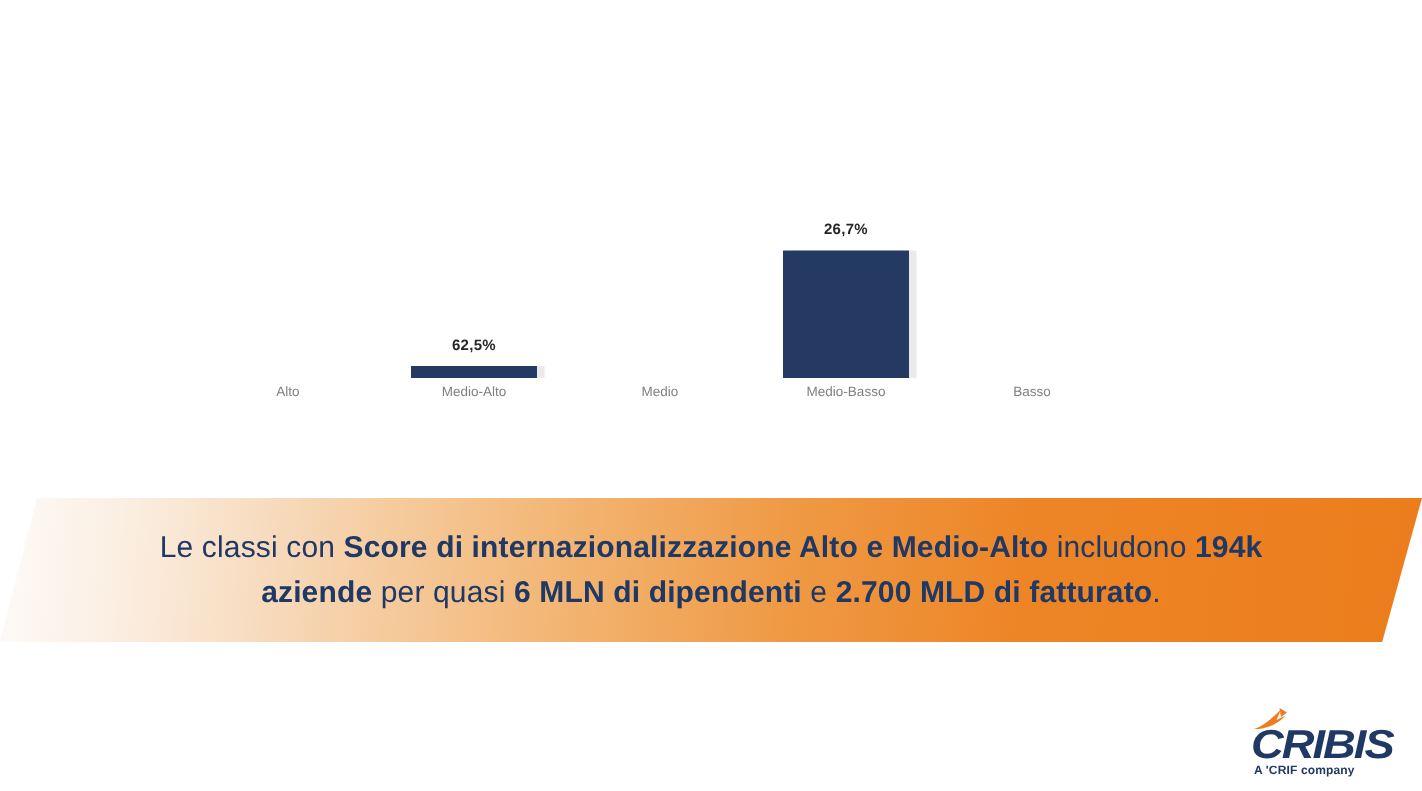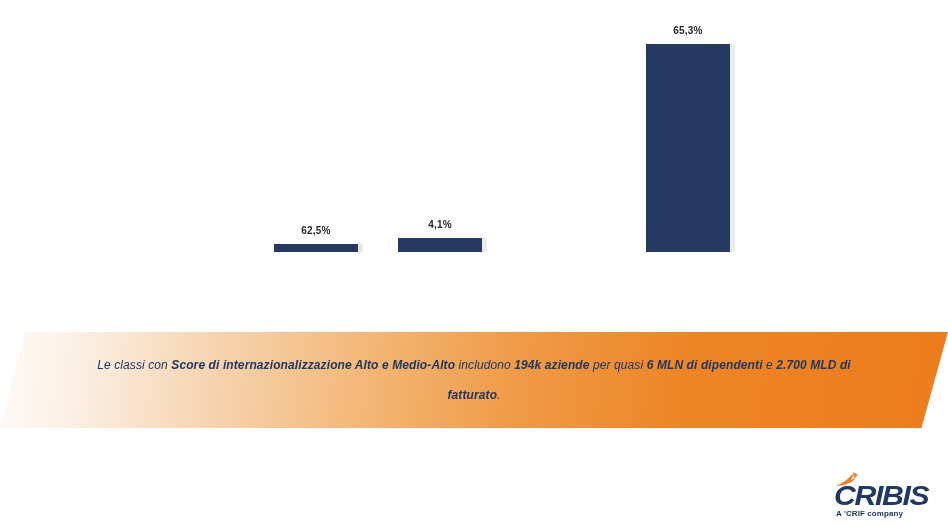--- a/index.html
+++ b/index.html
@@ -106,25 +106,24 @@
     -webkit-clip-path: polygon(2.6% 0%, 100% 0%, 97.2% 100%, 0% 100%);
     clip-path: polygon(2.6% 0%, 100% 0%, 97.2% 100%, 0% 100%);
     display: flex;
     align-items: center;
     justify-content: center;
   }
 
   #banner-text {
     width: 800px;
     text-align: center;
-    font-size: 12px;
+    font-size: 20px;
     line-height: 30px;
     color: #1f3864;
     letter-spacing: .1px;
-    font-style: italic;
   }
 
   #banner-text b {
     font-weight: bold;
   }
 
   
   #logo {
     position: absolute;
     right: 2px;
@@ -171,35 +170,37 @@
 
   <div id="plot">
 
 
     <div class="bar-slot" style="left:124px;">
       <div class="bar-value" style="bottom:16px;">62,5%</div>
       <div class="bar-shadow" style="height:8px;"></div>
       <div class="bar" style="height:8px;"></div>
     </div>
 
-    <div class="bar-slot" style="left:248px;">
-      <div class="bar-value" style="bottom:22px;">4,1%</div>
-      <div class="bar-shadow" style="height:14px;"></div>
-      <div class="bar" style="height:14px;"></div>
+
+    <div class="bar-slot" style="left:372px;">
+      <div class="bar-value" style="bottom:93px;">26,7%</div>
+      <div class="bar-shadow" style="height:85px;"></div>
+      <div class="bar" style="height:85px;"></div>
     </div>
 
 
-    <div class="bar-slot" style="left:496px;">
-      <div class="bar-value" style="bottom:216px;">65,3%</div>
-      <div class="bar-shadow" style="height:208px;"></div>
-      <div class="bar" style="height:208px;"></div>
-    </div>
-
   </div>
 
+  <div id="cat-axis">
+    <div class="cat-label" style="left:0px;">Alto</div>
+    <div class="cat-label" style="left:124px;">Medio-Alto</div>
+    <div class="cat-label" style="left:248px;">Medio</div>
+    <div class="cat-label" style="left:372px;">Medio-Basso</div>
+    <div class="cat-label" style="left:496px;">Basso</div>
+  </div>
 
 </div>
 
 <div id="banner">
   <div id="banner-text"><span>Le classi con </span><b>Score di internazionalizzazione Alto e Medio-Alto</b><span> includono </span><b>194k aziende</b><span> per quasi </span><b>6 MLN di dipendenti</b><span> e </span><b>2.700 MLD di fatturato</b><span>.</span></div>
 </div>
 
 <div id="logo">
   <svg id="logo-swoosh" width="30" height="18" viewBox="0 0 30 18">
     <path d="M2 15 C 8 13, 14 8, 20 2 L 17 9 L 23 6 C 18 12, 10 15, 2 15 Z" fill="#ED7D1F"></path>

